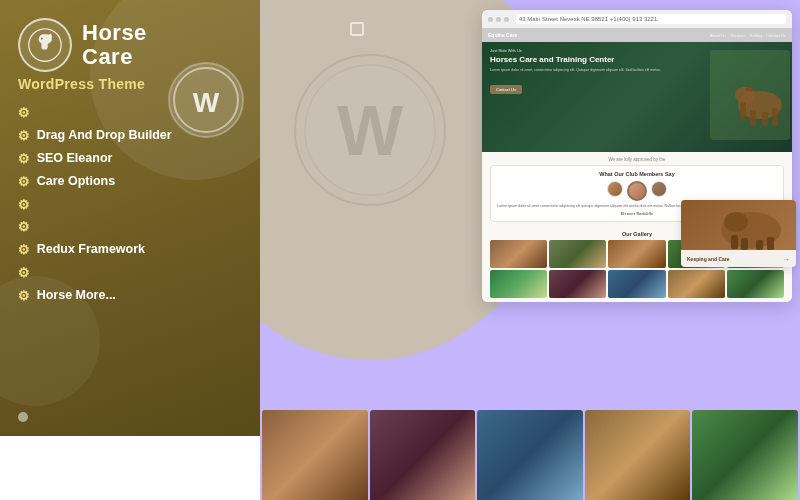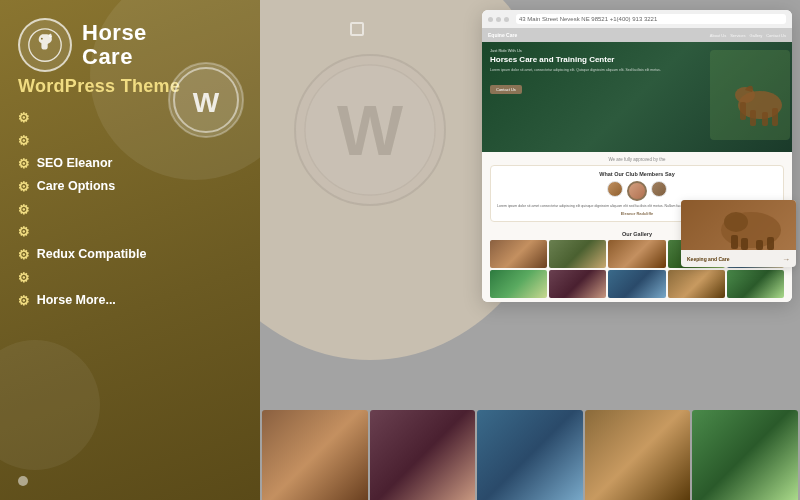--- a/index.html
+++ b/index.html
@@ -15,21 +15,21 @@
       display: flex;
       width: 800px;
       height: 500px;
       position: relative;
     }
 
     
     .left-panel {
       width: 260px;
       min-width: 260px;
-      height: 500px;
+      height: 436px;
       background: #7d6b2c;
       background: linear-gradient(160deg, #8a7530 0%, #6b5a22 60%, #5a4a18 100%);
       position: relative;
       overflow: hidden;
       padding: 18px 16px 14px 18px;
       display: flex;
       flex-direction: column;
     }
 
     
@@ -87,21 +87,21 @@
       line-height: 1.1;
       letter-spacing: 0.5px;
     }
 
     .brand-text h1 span {
       display: block;
     }
 
     .wp-theme-label {
       color: #f0dc82;
-      font-size: 18px;
+      font-size: 14px;
       font-weight: 700;
       margin-bottom: 12px;
       position: relative;
       z-index: 2;
       letter-spacing: 0.3px;
     }
 
     
     .wp-logo-wrap {
       position: absolute;
@@ -150,21 +150,21 @@
       position: absolute;
       bottom: 14px;
       left: 18px;
       z-index: 2;
     }
 
     
     .right-panel {
       flex: 1;
       height: 500px;
-      background: #a3a3a3;
+      background: #c4b5fd;
       position: relative;
       overflow: hidden;
     }
 
     
     .blob-shape {
       position: absolute;
       top: -60px;
       left: -80px;
       width: 380px;
@@ -506,38 +506,39 @@
         <text x="40" y="52" text-anchor="middle" font-size="28" font-weight="900" fill="rgba(255,255,255,0.85)" font-family="Arial">W</text>
       </svg>
     </div>
 
     <ul class="features-list">
       <li>
         <span class="feat-icon">⚙</span>
       </li>
       <li>
         <span class="feat-icon">⚙</span>
+        <span>Drag And Drop Builder</span>
       </li>
       <li>
         <span class="feat-icon">⚙</span>
         <span>SEO Eleanor</span>
       </li>
       <li>
         <span class="feat-icon">⚙</span>
         <span>Care Options</span>
       </li>
       <li>
         <span class="feat-icon">⚙</span>
       </li>
       <li>
         <span class="feat-icon">⚙</span>
       </li>
       <li>
         <span class="feat-icon">⚙</span>
-        <span>Redux Compatible</span>
+        <span>Redux Framework</span>
       </li>
       <li>
         <span class="feat-icon">⚙</span>
       </li>
       <li>
         <span class="feat-icon">⚙</span>
         <span>Horse More...</span>
       </li>
     </ul>
 

